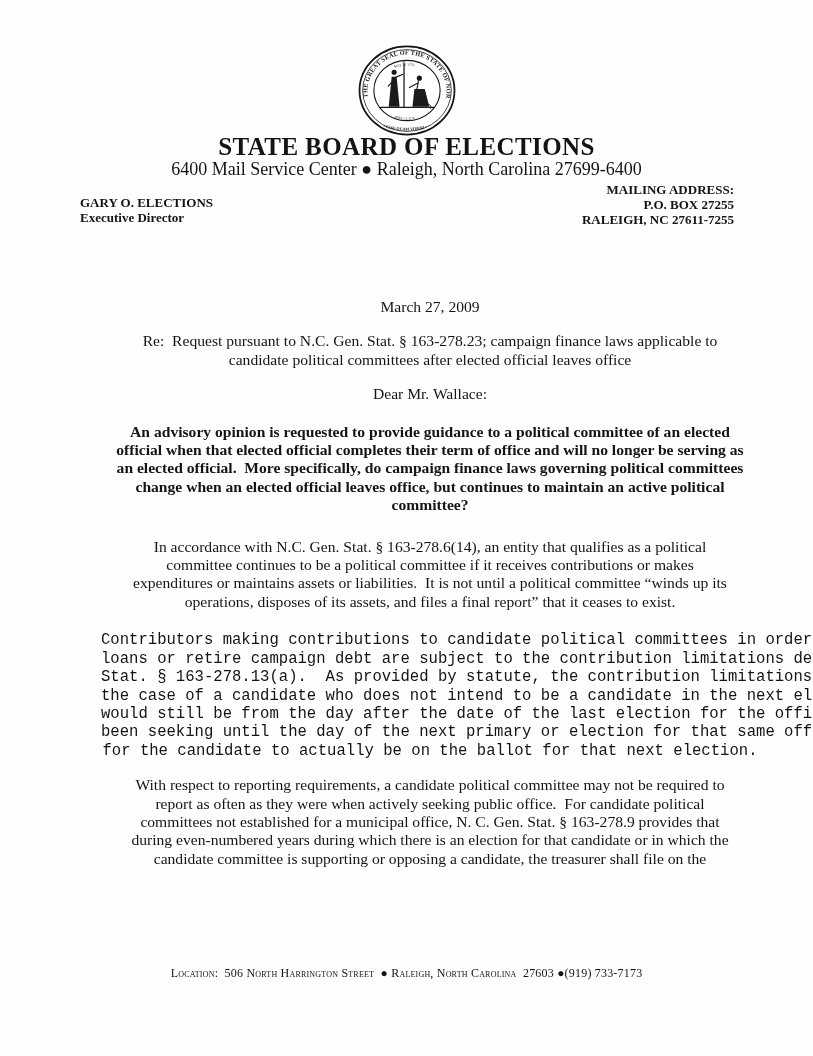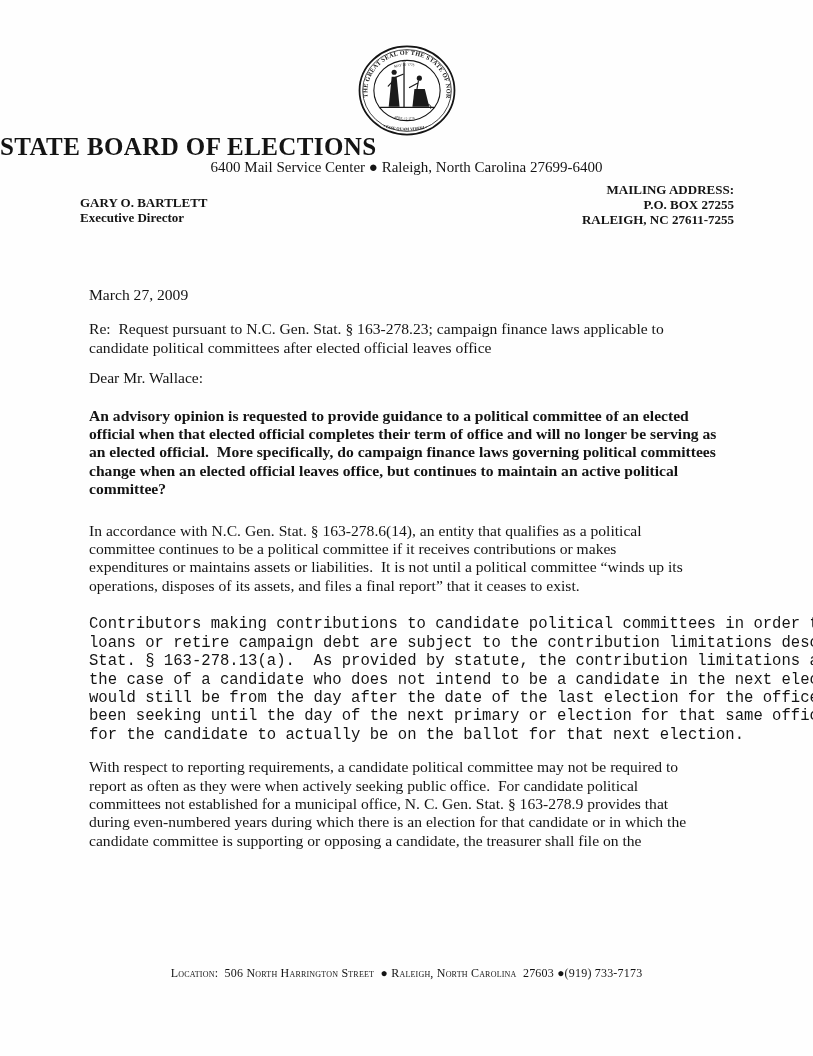--- a/index.html
+++ b/index.html
@@ -17,31 +17,32 @@
   .seal {
     position: absolute;
     left: 50%;
     top: 45px;
     transform: translateX(-50%);
   }
   .agency-title {
     position: absolute;
     top: 133px;
     left: 0; right: 0;
+    text-align: center;
     font-size: 25px;
     font-weight: bold;
     letter-spacing: 0.4px;
     white-space: pre;
   }
   .agency-address {
     position: absolute;
     top: 159px;
     left: 0; right: 0;
     text-align: center;
-    font-size: 15px;
+    font-size: 18px;
     white-space: pre;
   }
   .director-block {
     position: absolute;
     left: 80px;
     top: 196px;
     font-size: 13px;
     font-weight: bold;
     line-height: 14.5px;
   }
@@ -59,22 +60,23 @@
   
   .letter-body {
     position: absolute;
     left: 85px;
     top: 282px;
     width: 690px;
     font-size: 15.6px;
     line-height: 18.4px;
   }
   .letter-body p {
-    margin: 4px;
+    margin: 16px;
     white-space: pre;
+    text-align: center;
   }
   .mb-date   { margin-bottom: 16px !important; }
   .mb-recip  { margin-bottom: 20px !important; }
   .mb-subj   { margin-bottom: 12px !important; }
   .mb-salut  { margin-bottom: 19px !important; }
   .mb-p1     { margin-bottom: 23px !important; font-weight: bold; }
   .mb-p2     { margin-bottom: 20px !important; }
   .mb-p3     { margin-bottom: 14px !important; font-family: Liberation Mono, monospace; }
 
   
@@ -136,21 +138,21 @@
       <path id="sealArcMotto" d="M 26 83 Q 50 90 74 83" fill="none"></path>
       <text font-size="4.1" font-weight="bold" fill="#151515">
         <textPath href="#sealArcMotto">• ESSE QUAM VIDERI •</textPath>
       </text>
     </svg>
 
     <div class="agency-title">STATE BOARD OF ELECTIONS</div>
     <div class="agency-address">6400 Mail Service Center ● Raleigh, North Carolina 27699-6400</div>
 
     <div class="director-block">
-      <div>GARY O. BARTLETT</div>
+      <div>GARY O. ELECTIONS</div>
       <div>Executive Director</div>
     </div>
 
     <div class="mailing-block">MAILING ADDRESS:
 P.O. BOX 27255
 RALEIGH, NC 27611-7255</div>
   </header>
 
   <main class="letter-body">
     <p class="mb-date">March 27, 2009</p>

